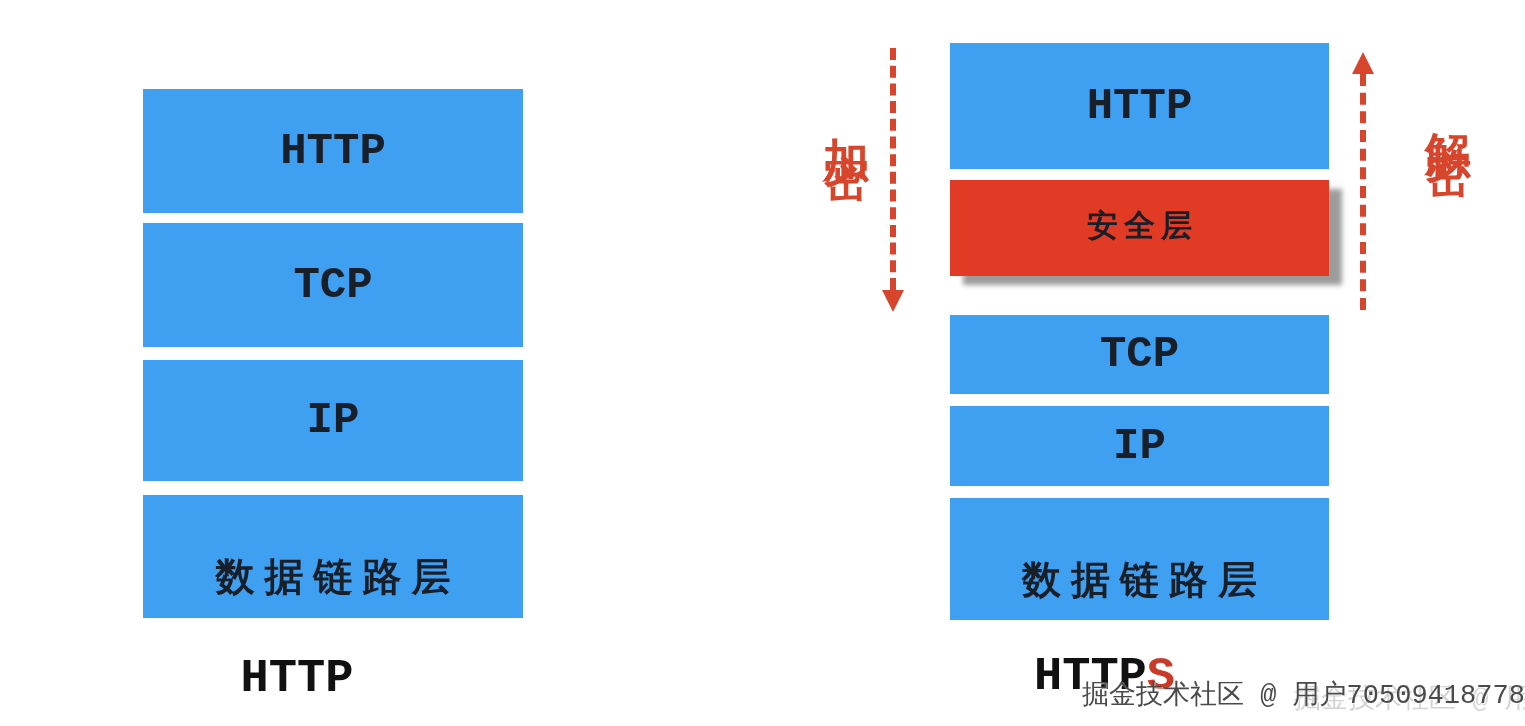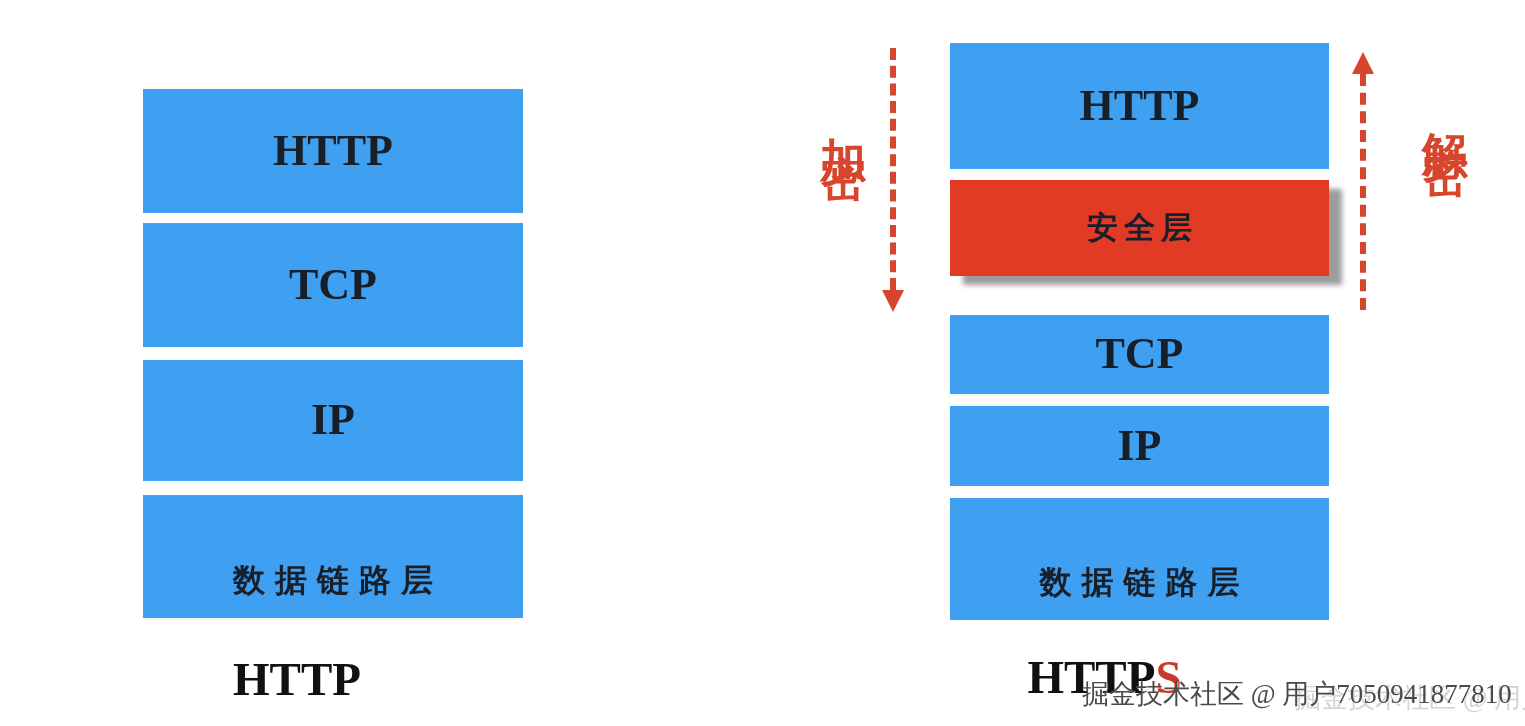--- a/index.html
+++ b/index.html
@@ -2,21 +2,21 @@
 <html><head>
 <meta charset="utf-8">
 <style>
   html, body { margin: 0; padding: 0; background: #ffffff; }
   .canvas {
     position: relative;
     width: 1525px;
     height: 726px;
     background: #ffffff;
     overflow: hidden;
-    font-family: Liberation Serif, serif;
+    font-family: Liberation Mono, monospace;
   }
   .box {
     position: absolute;
     display: flex;
     flex-direction: column;
     align-items: center;
     justify-content: center;
     box-sizing: border-box;
   }
   .box.blue { background: var(--layer-blue, #3f9ff0); }
@@ -24,21 +24,21 @@
     background: var(--layer-red, #e23b25);
     box-shadow: 13px 9px 5px rgba(90, 90, 90, 0.6);
   }
   .layer-label {
     color: var(--layer-text, #191f29);
     font-weight: bold;
     font-size: 44px;
     line-height: 1.1;
     white-space: nowrap;
   }
-  .layer-label.cjk { font-size: 32px; letter-spacing: 10px; text-indent: 10px; margin-top: 48px; }
+  .layer-label.cjk { font-size: 39px; letter-spacing: 10px; text-indent: 10px; margin-top: 48px; }
   .layer-label.small-cjk { font-size: 31px; letter-spacing: 6px; text-indent: 6px; font-weight: bold; }
   .layer-sublabel {
     color: var(--layer-text, #191f29);
     font-weight: bold;
     font-size: 38px;
     margin-top: 9px;
     white-space: nowrap;
   }
   
   .l-box { left: 143px; width: 380px; }

